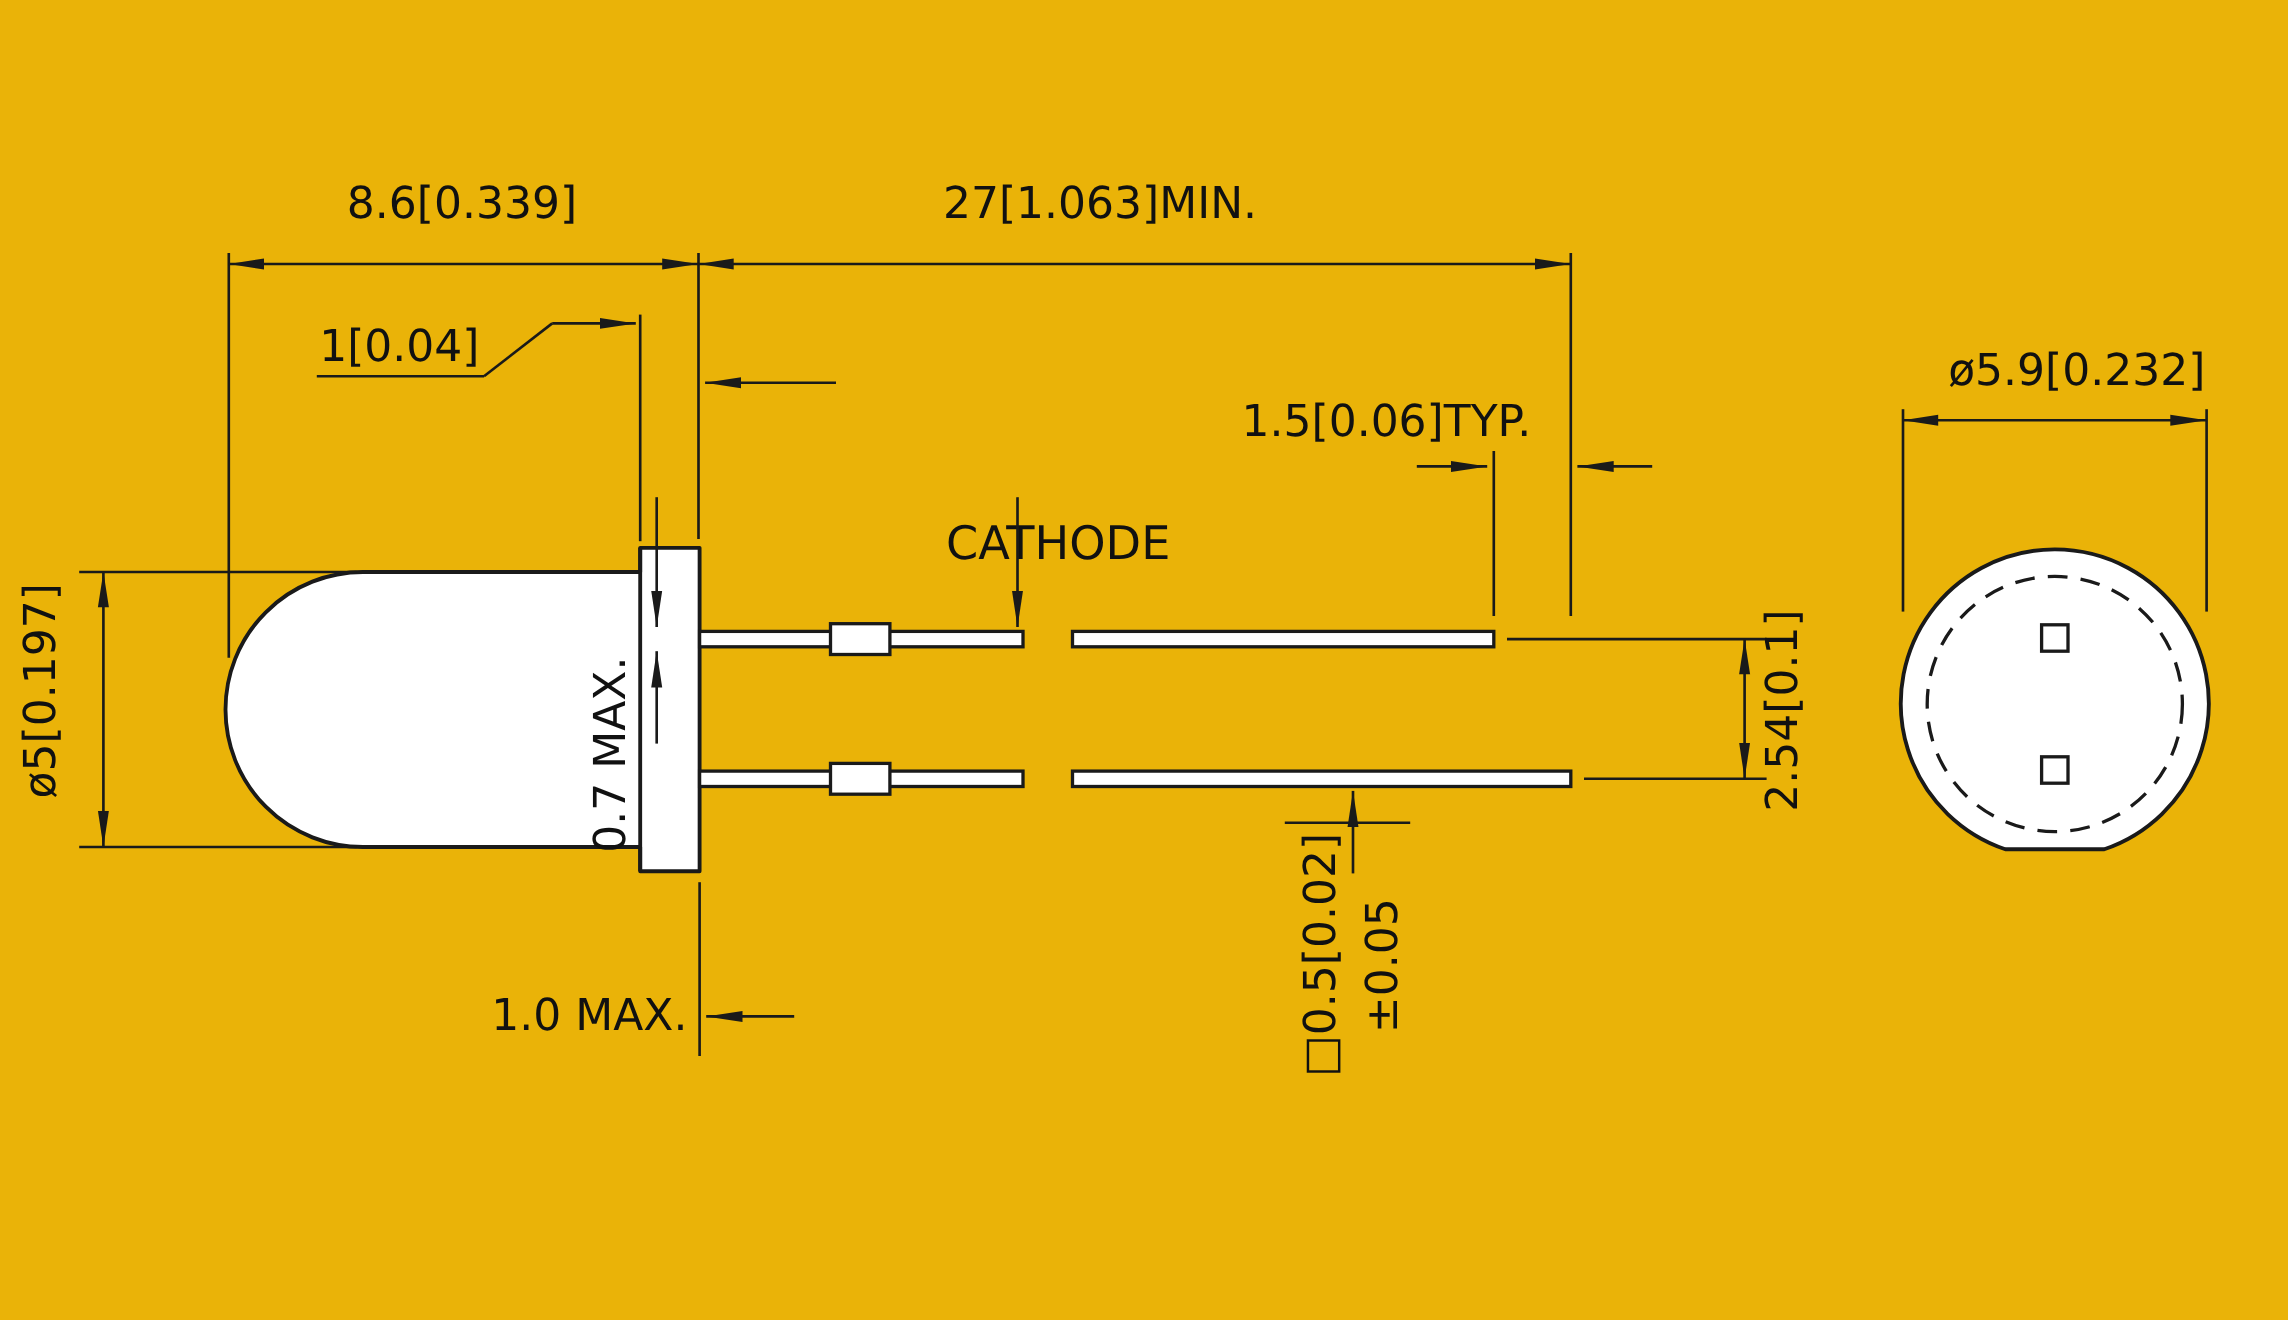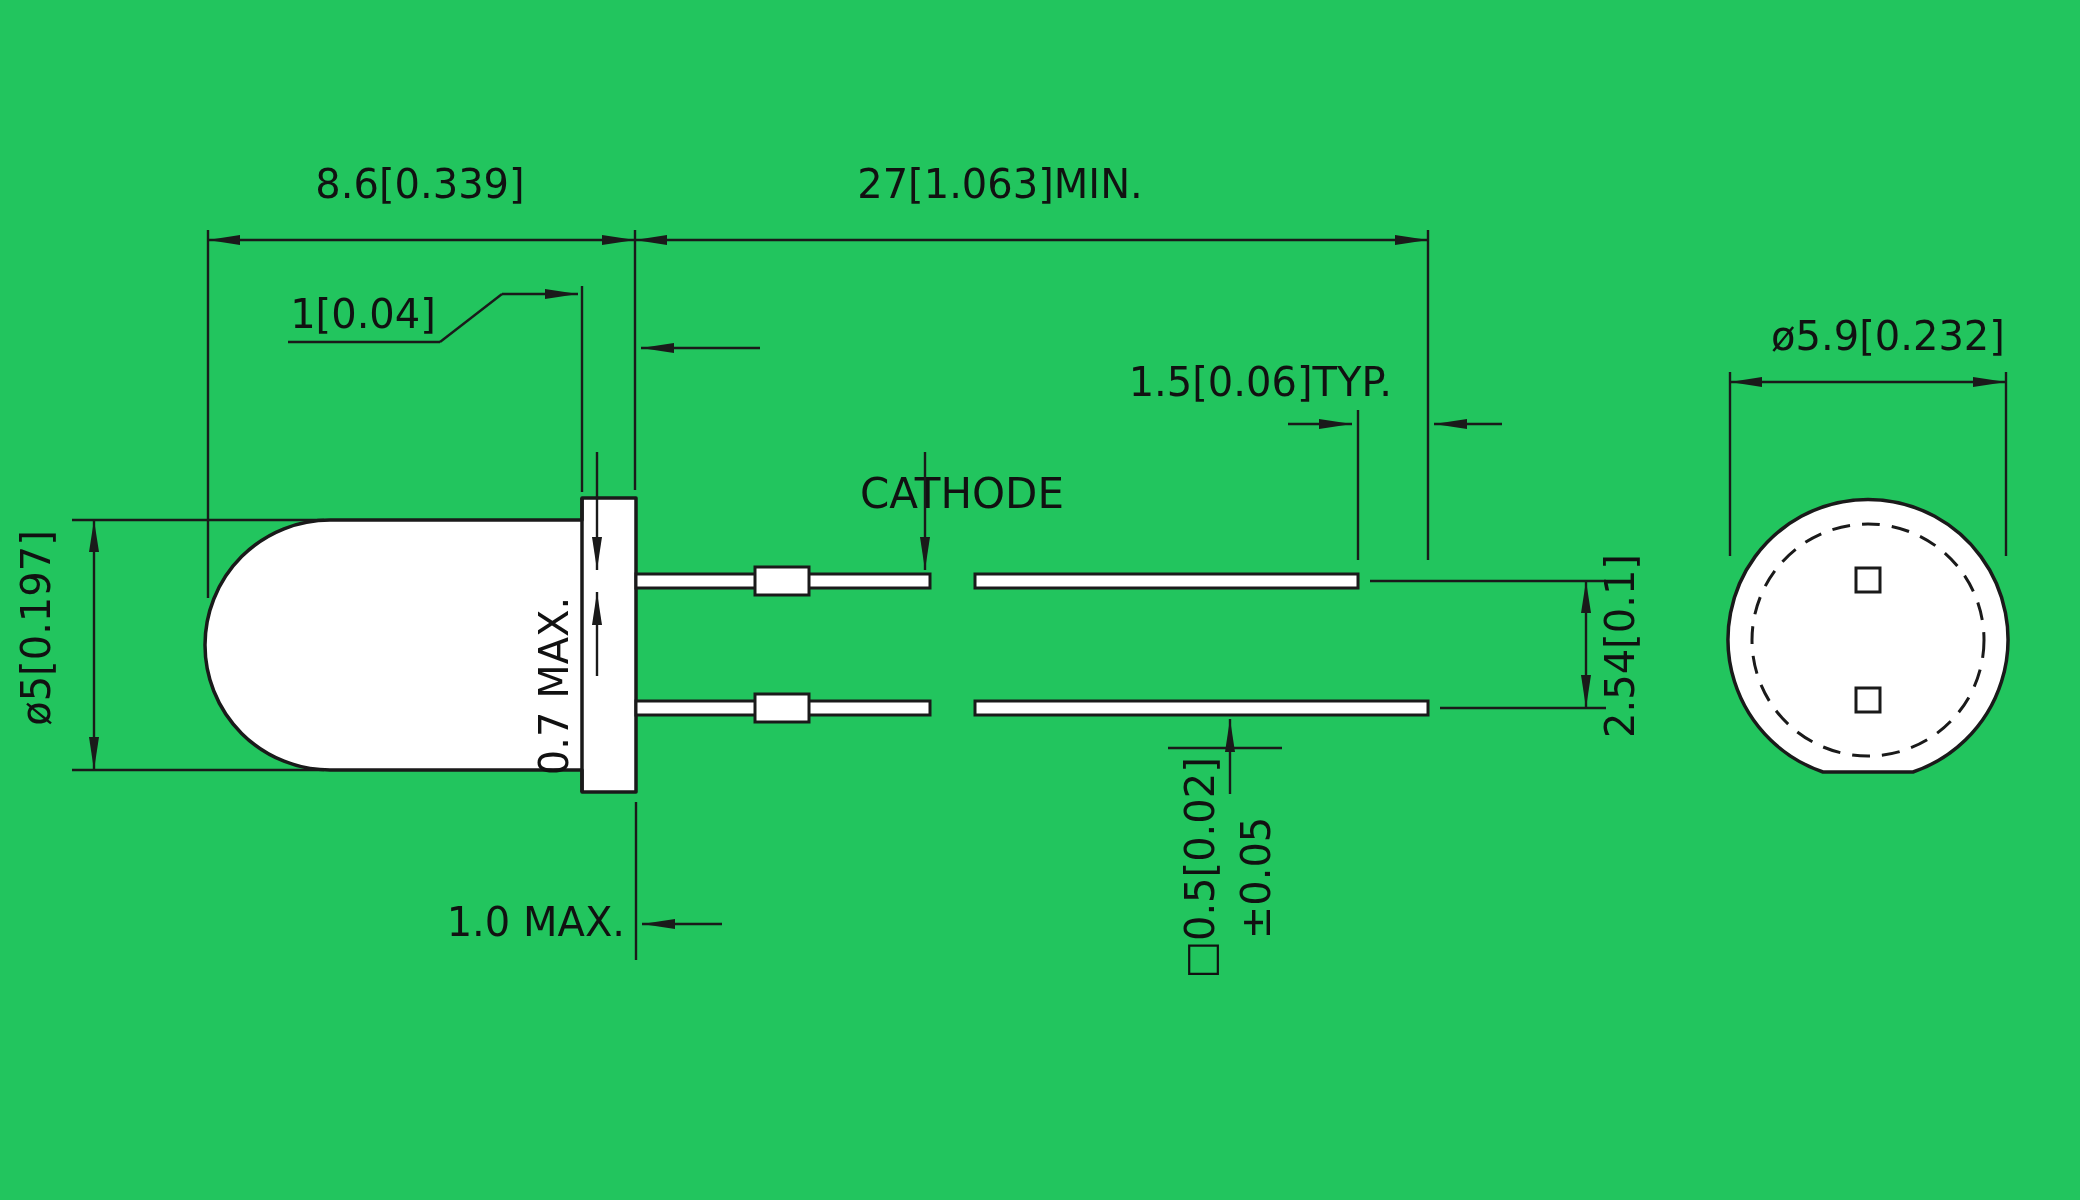--- a/index.html
+++ b/index.html
@@ -1,16 +1,16 @@
 <!DOCTYPE html>
 <html><head>
 <meta charset="utf-8">
 <style>
   html,body{margin:0;padding:0;background:#ffffff;}
-  .stage{width:2080px;height:1200px;background:#22c55e;position:relative;overflow:hidden;}
+  .stage{width:2080px;height:1200px;background:#eab308;position:relative;overflow:hidden;}
   svg{display:block;}
   .outline{fill:#ffffff;stroke:#1a1a1a;stroke-width:3.5;stroke-linejoin:round;}
   .edge{stroke:#1a1a1a;stroke-width:3.5;fill:none;}
   .lead{fill:#ffffff;stroke:#1a1a1a;stroke-width:3;}
   .crimp{fill:#ffffff;stroke:#1a1a1a;stroke-width:3;}
   .dim{stroke:#1a1a1a;stroke-width:2.4;fill:none;}
   .ext{stroke:#1a1a1a;stroke-width:2.4;fill:none;}
   .dashed{fill:none;stroke:#1a1a1a;stroke-width:3;stroke-dasharray:18 12;}
   .pad{fill:#ffffff;stroke:#1a1a1a;stroke-width:3;}
   text{font-family:"DejaVu Sans","Liberation Sans",sans-serif;font-size:40px;fill:#111111;}

